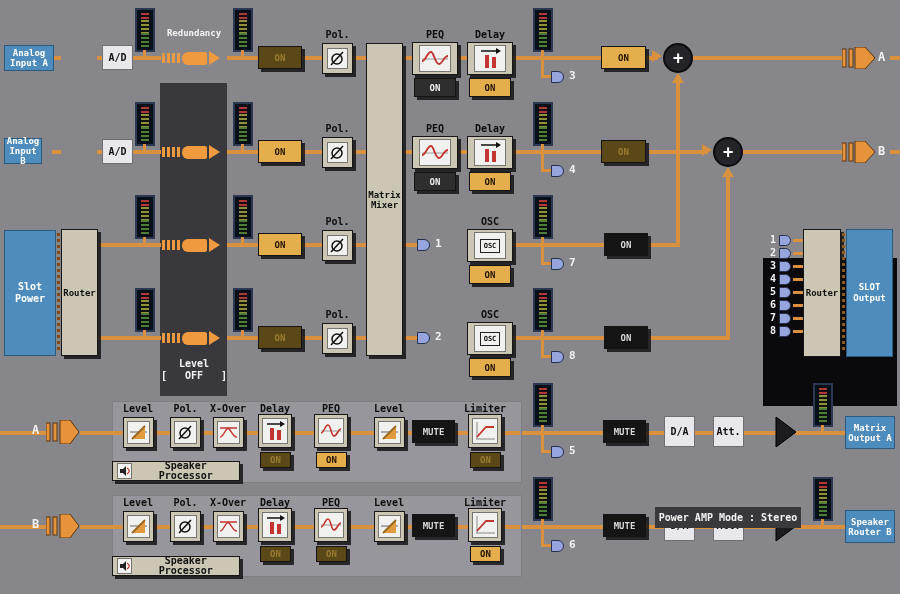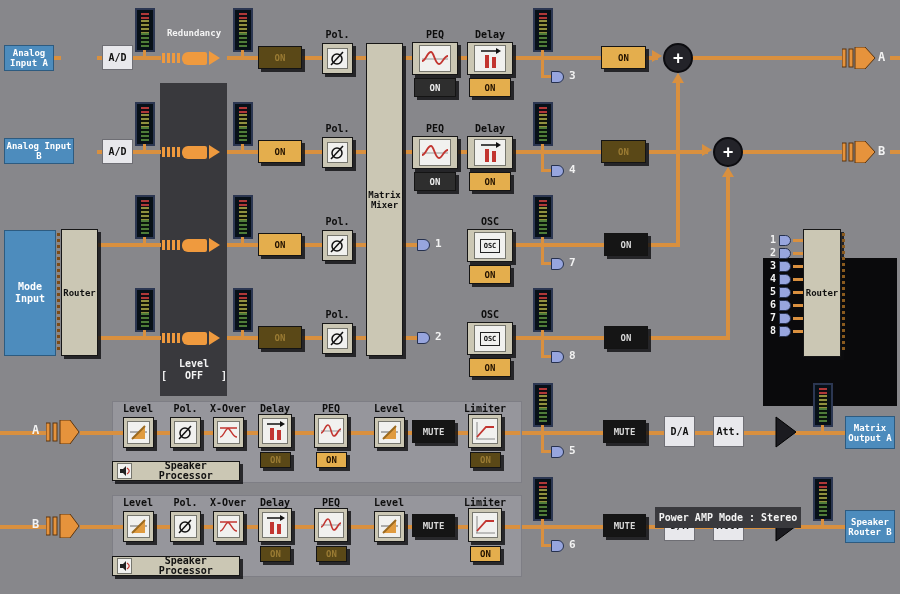--- a/index.html
+++ b/index.html
@@ -266,21 +266,21 @@
     </div>
   <div class="vl" style="left:821px;top:425px;height:6px;width:3px;"></div>
   <div class="meter" style="left:813px;top:477px;">
       <i class="m-r"></i>
       <i class="m-y"></i>
       <i class="m-g"></i>
     </div>
   <div class="vl" style="left:821px;top:519px;height:6px;width:3px;"></div>
 
   <div class="bluebox" style="left:4px;top:45px;width:50px;height:26px;white-space:normal;">Analog Input A</div>
-  <div class="bluebox" style="left:4px;top:138px;width:70px;height:26px;white-space:normal;">Analog Input B</div>
+  <div class="bluebox" style="left:4px;top:138px;width:38px;height:26px;white-space:normal;">Analog Input B</div>
   <div class="grayblock" style="left:102px;top:45px;width:31px;height:25px;">A/D</div>
   <div class="grayblock" style="left:102px;top:139px;width:31px;height:25px;">A/D</div>
 
   <div class="lbl wl" style="left:148px;top:28px;width:92px;font-size:9px;">Redundancy</div>
   <div class="cable" style="left:162px;top:51px;">
       <i class="cb"></i>
       <i class="cb"></i>
       <i class="cb"></i>
       <i class="cb"></i>
       <i class="ct"></i>
@@ -306,21 +306,21 @@
       <i class="cb"></i>
       <i class="cb"></i>
       <i class="cb"></i>
       <i class="cb"></i>
       <i class="ct"></i>
       <i class="ca"></i>
     </div>
   <div class="lbl wl" style="left:160px;top:358px;width:68px;">Level</div>
   <div class="lbl wl pre" style="left:148px;top:370px;width:92px;">[   OFF   ]</div>
 
-  <div class="bluebox" style="left:4px;top:230px;width:52px;height:126px;font-size:10px;line-height:12px;white-space:normal;padding:0 8px;">Mode Input</div>
+  <div class="bluebox" style="left:4px;top:230px;width:52px;height:126px;font-size:10px;line-height:12px;white-space:normal;padding:0 8px;">Slot Power</div>
   <div class="dots-v" style="left:57px;top:233px;height:120px;"></div>
   <div class="tanbox" style="left:61px;top:229px;width:37px;height:127px;">Router</div>
 
   <div class="onb on-dim" style="left:258px;top:46px;width:44px;height:23px;">ON</div>
   <div class="onb on-bright" style="left:258px;top:140px;width:44px;height:23px;">ON</div>
   <div class="onb on-bright" style="left:258px;top:233px;width:44px;height:23px;">ON</div>
   <div class="onb on-dim" style="left:258px;top:326px;width:44px;height:23px;">ON</div>
 
   <div class="lbl" style="left:315px;top:29px;width:45px;">Pol.</div>
   <div class="plate" style="left:322px;top:43px;width:31px;height:31px;">
@@ -466,20 +466,21 @@
   <div class="dconn dconn-s" style="left:779px;top:300px;"></div>
   <div class="hl" style="left:793px;top:304px;width:10px;height:3px;"></div>
   <div class="num" style="left:766px;top:312px;width:10px;text-align:right;font-size:10px;">7</div>
   <div class="dconn dconn-s" style="left:779px;top:313px;"></div>
   <div class="hl" style="left:793px;top:317px;width:10px;height:3px;"></div>
   <div class="num" style="left:766px;top:325px;width:10px;text-align:right;font-size:10px;">8</div>
   <div class="dconn dconn-s" style="left:779px;top:326px;"></div>
   <div class="hl" style="left:793px;top:330px;width:10px;height:3px;"></div>
   <div class="tanbox" style="left:803px;top:229px;width:38px;height:128px;">Router</div>
   <div class="dots-v" style="left:842px;top:233px;height:120px;background:repeating-linear-gradient(180deg,#8a5a1e 0 3px,transparent 3px 6px);"></div>
+  <div class="bluebox" style="left:846px;top:229px;width:47px;height:128px;white-space:normal;line-height:11px;">SLOT Output</div>
 
   <div class="num" style="left:32px;top:423px;font-size:12px;">A</div>
   <div style="position:absolute;left:46px;top:420px;">
       <svg width="34" height="24">
         <rect x="0" y="3" width="4" height="18" fill="#e6933c" stroke="#5a3510"></rect>
         <rect x="7" y="3" width="4" height="18" fill="#e6933c" stroke="#5a3510"></rect>
         <polygon points="14,0 24,0 33,12 24,24 14,24" fill="#e6933c" stroke="#5a3510"></polygon>
       </svg>
     </div>
   <div class="num" style="left:32px;top:517px;font-size:12px;">B</div>

